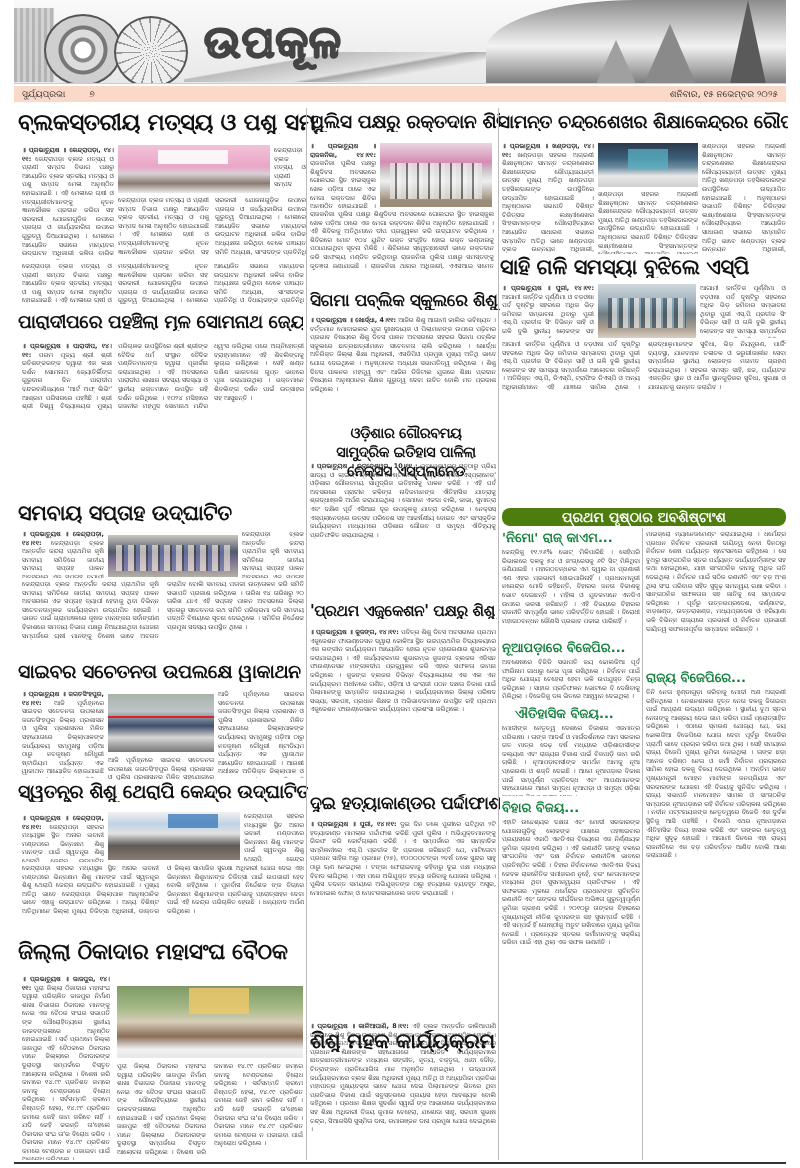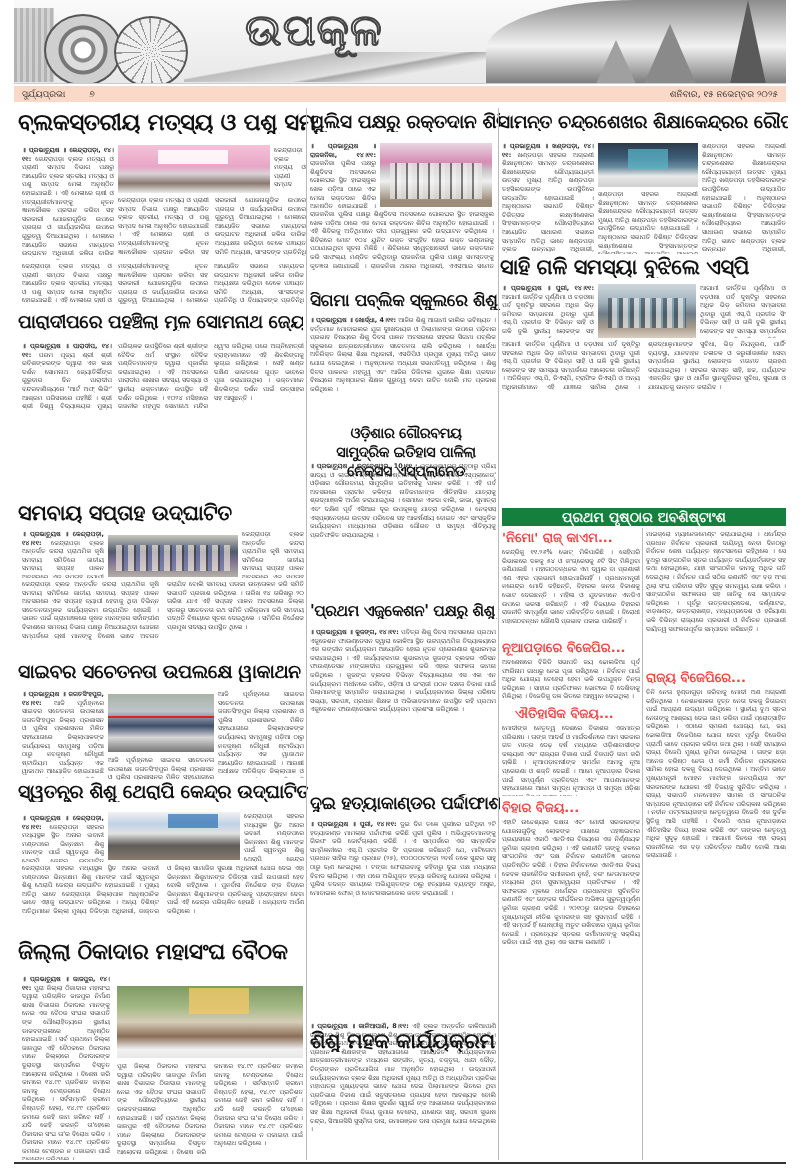--- a/index.html
+++ b/index.html
@@ -5,36 +5,36 @@
   * { box-sizing: border-box; margin: 0; padding: 0; }
   html, body { width: 800px; height: 1168px; background: #fff; overflow: hidden; }
   body { font-family: "DejaVu Sans", sans-serif; color: #1a1a1a; position: relative; }
 
   .masthead { position: absolute; left: 14px; top: 0; width: 772px; height: 84px; background: linear-gradient(180deg,#fafafa 0%,#e8e8e8 100%); overflow: hidden; border-bottom: 1px solid #ccc; }
   .mast-temple-l { position: absolute; left: 0; top: 8px; width: 40px; height: 74px; background: repeating-linear-gradient(90deg,#9a9a9a 0 3px,#c4c4c4 3px 6px); opacity: .7; }
   .mast-umbrella { position: absolute; border-radius: 50%; border: 2px solid #555; }
   .umb1 { left: 30px; top: 14px; width: 78px; height: 72px; background: radial-gradient(circle,#fff 0 8px,#888 9px 12px,#ddd 13px 20px,#777 21px 24px,#cfcfcf 25px); }
   .umb2 { left: 100px; top: 16px; width: 74px; height: 72px; background: repeating-conic-gradient(#eee 0 15deg,#999 15deg 18deg); }
   .mast-wave { position: absolute; left: 170px; top: 52px; width: 330px; height: 30px; background: linear-gradient(170deg,transparent 30%,#bdbdbd 32%,#e0e0e0 55%,#a9a9a9 58%,transparent 70%); }
-  .mast-title { position: absolute; left: 190px; top: 4px; font-size: 44px; font-weight: normal; color: #fff; -webkit-text-stroke: 2px #444; letter-spacing: 1px; font-family: "DejaVu Sans", sans-serif; margin-left: 41px; }
+  .mast-title { position: absolute; left: 190px; top: 16px; font-size: 44px; font-weight: bold; color: #fff; -webkit-text-stroke: 2px #444; letter-spacing: 1px; font-family: "DejaVu Sans", sans-serif; }
   .mast-sky { position: absolute; right: 0; top: 0; width: 300px; height: 84px; border-radius: 50% 0 0 0 / 60% 0 0 0; background: linear-gradient(180deg,#8c8c8c 0%,#d8d8d8 40%,#f2f2f2 55%,#7a7a7a 100%); }
   .mast-temple { position: absolute; width: 0; height: 0; border-left: 26px solid transparent; border-right: 26px solid transparent; border-bottom: 60px solid #8a8a8a; }
   .t1 { right: 90px; top: 24px; }
   .t2 { right: 150px; top: 40px; border-bottom-color: #a0a0a0; border-left-width: 20px; border-right-width: 20px; border-bottom-width: 44px; }
   .t3 { right: 20px; top: 0; border-left-width: 18px; border-right-width: 18px; border-bottom: 84px solid #5a5a5a; }
 
   .dateline { position: absolute; left: 14px; top: 86px; width: 772px; height: 16px; background: #fbd9c8; display: flex; justify-content: space-between; align-items: center; padding: 0 8px; font-size: 9px; }
   .dateline .pg { display: flex; gap: 24px; }
 
   .hl { position: absolute; font-weight: bold; color: #111; white-space: nowrap; overflow: hidden; letter-spacing: -0.5px; line-height: 1.05; }
   .body { position: absolute; font-size: 6.4px; line-height: 8.6px; color: #2b2b2b; text-align: justify; overflow: hidden; }
   .photo { position: absolute; overflow: hidden; }
-  .sub { position: absolute; font-weight: bold; font-size: 13px; color: #ef4444; }
+  .sub { position: absolute; font-weight: bold; font-size: 13px; color: #15803d; }
   .rule { position: absolute; background: #333; }
-  .dark-band { position: absolute; background: #15803d; color: #fff; font-weight: bold; display: flex; align-items: center; justify-content: center; font-size: 14px; }
+  .dark-band { position: absolute; background: #4d7c0f; color: #fff; font-weight: bold; display: flex; align-items: center; justify-content: center; font-size: 14px; border-radius: 8px; }
   .vrule { position: absolute; width: 1px; background: #bbb; }
 </style>
 </head>
 <body>
 
 <div class="masthead">
   <div class="mast-temple-l"></div>
   <div class="mast-umbrella umb1"></div>
   <div class="mast-umbrella umb2"></div>
   <div class="mast-wave"></div>

